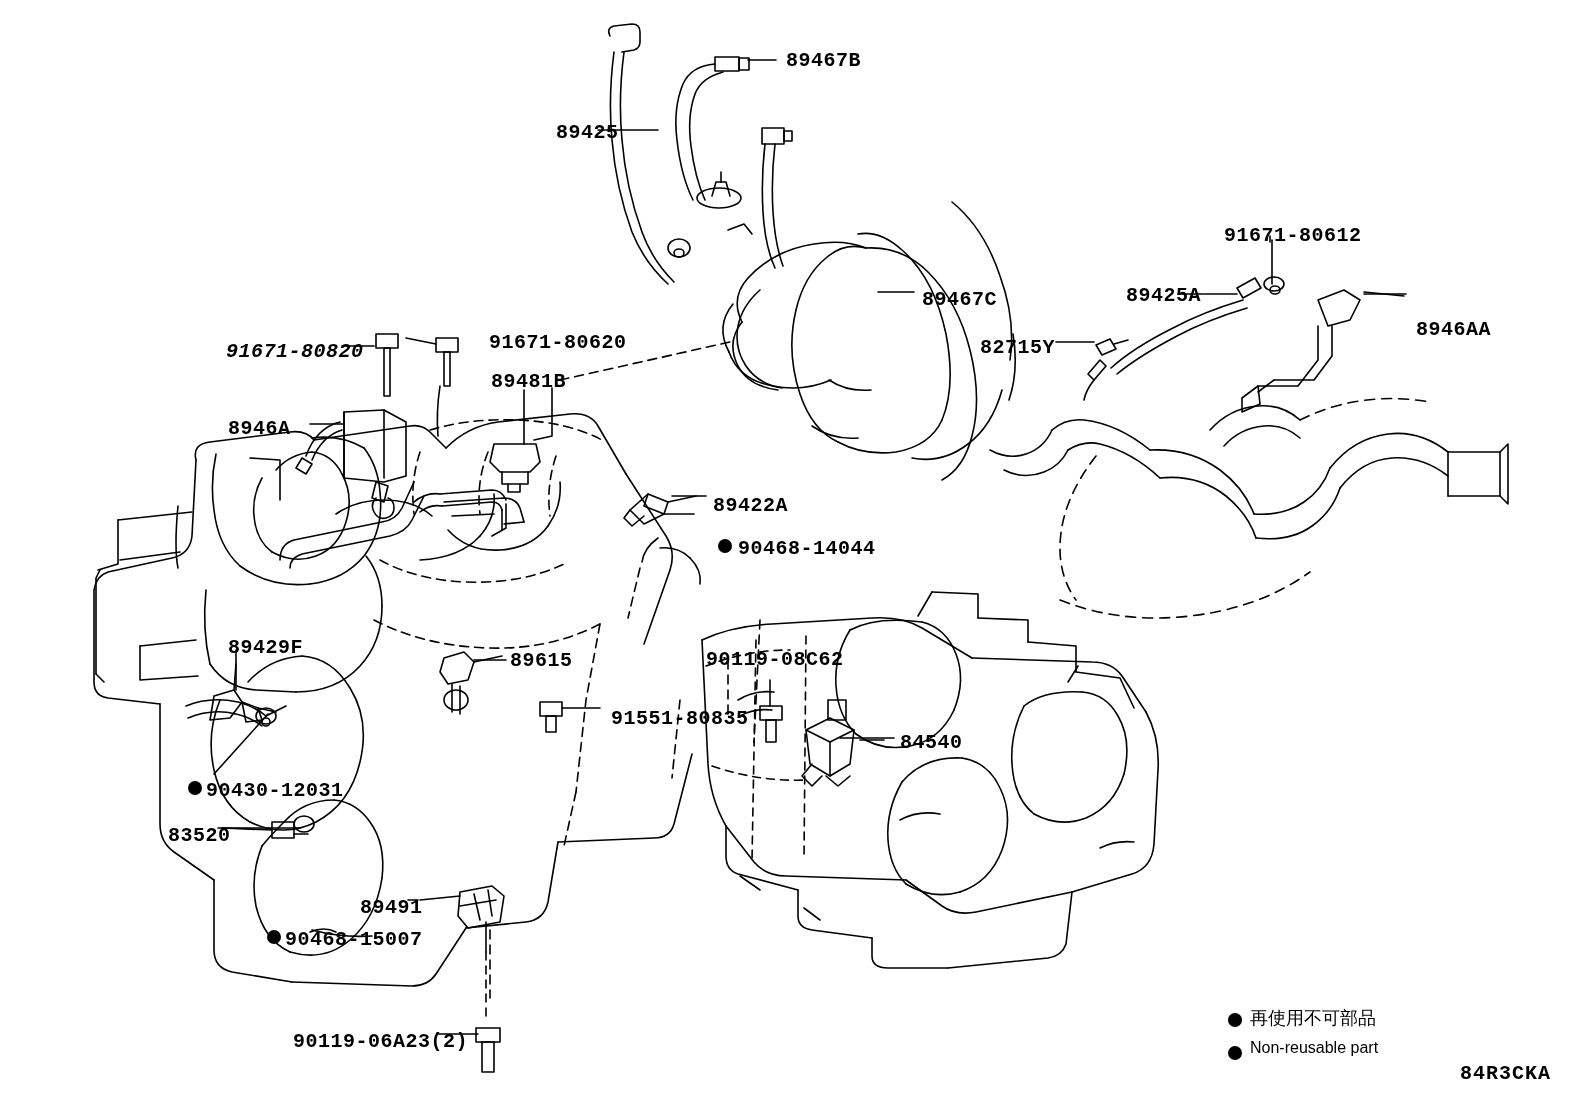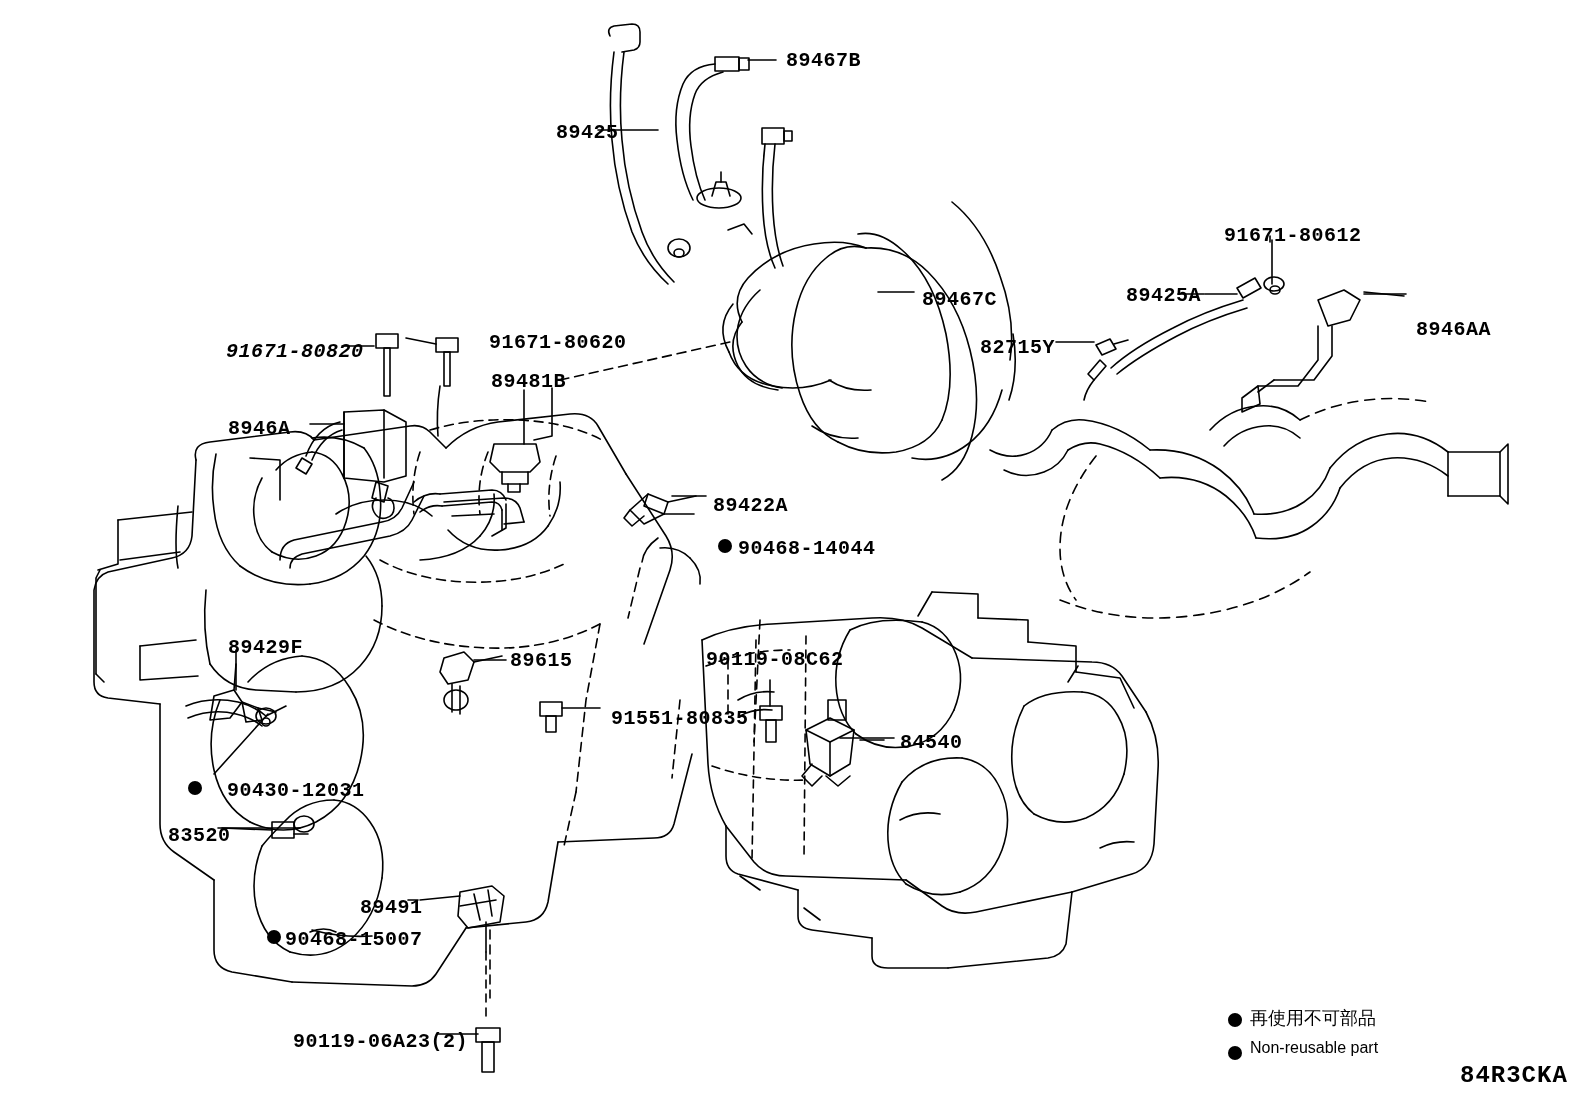--- a/index.html
+++ b/index.html
@@ -46,21 +46,21 @@
   .dot {
     position: absolute;
     width: 14px;
     height: 14px;
     border-radius: 50%;
     background: #000000;
   }
   .code {
     position: absolute;
     font-family: "Liberation Mono", monospace;
-    font-size: 24px;
+    font-size: 20px;
     font-weight: bold;
     letter-spacing: 1px;
     color: #000000;
   }
 </style>
 </head>
 <body>
 
 <div id="page">
 
@@ -424,21 +424,21 @@
   <div class="lbl" style="left:228px; top:417px;">8946A</div>
   <div class="lbl" style="left:713px; top:494px;">89422A</div>
   <div class="dot" style="left:718px; top:539px;"></div>
   <div class="lbl" style="left:738px; top:537px;">90468-14044</div>
   <div class="lbl" style="left:208px; top:636px;padding-left:20px;">89429F</div>
   <div class="lbl" style="left:510px; top:649px;">89615</div>
   <div class="lbl" style="left:706px; top:648px;">90119-08C62</div>
   <div class="lbl" style="left:611px; top:707px;">91551-80835</div>
   <div class="lbl" style="left:900px; top:731px;">84540</div>
   <div class="dot" style="left:188px; top:781px;"></div>
-  <div class="lbl" style="left:206px; top:779px;margin-left:21px;">90430-12031</div>
+  <div class="lbl" style="left:206px; top:779px;">90430-12031</div>
   <div class="lbl" style="left:168px; top:824px;">83520</div>
   <div class="lbl" style="left:360px; top:896px;">89491</div>
   <div class="dot" style="left:267px; top:930px;"></div>
   <div class="lbl" style="left:285px; top:928px;">90468-15007</div>
   <div class="lbl" style="left:293px; top:1030px;">90119-06A23(2)</div>
 
   <div class="dot" style="left:1228px; top:1013px;"></div>
   <div class="legend legend-jp" style="left:1250px; top:1006px;">再使用不可部品</div>
   <div class="dot" style="left:1228px; top:1046px;"></div>
   <div class="legend" style="left:1250px; top:1039px;">Non-reusable part</div>

